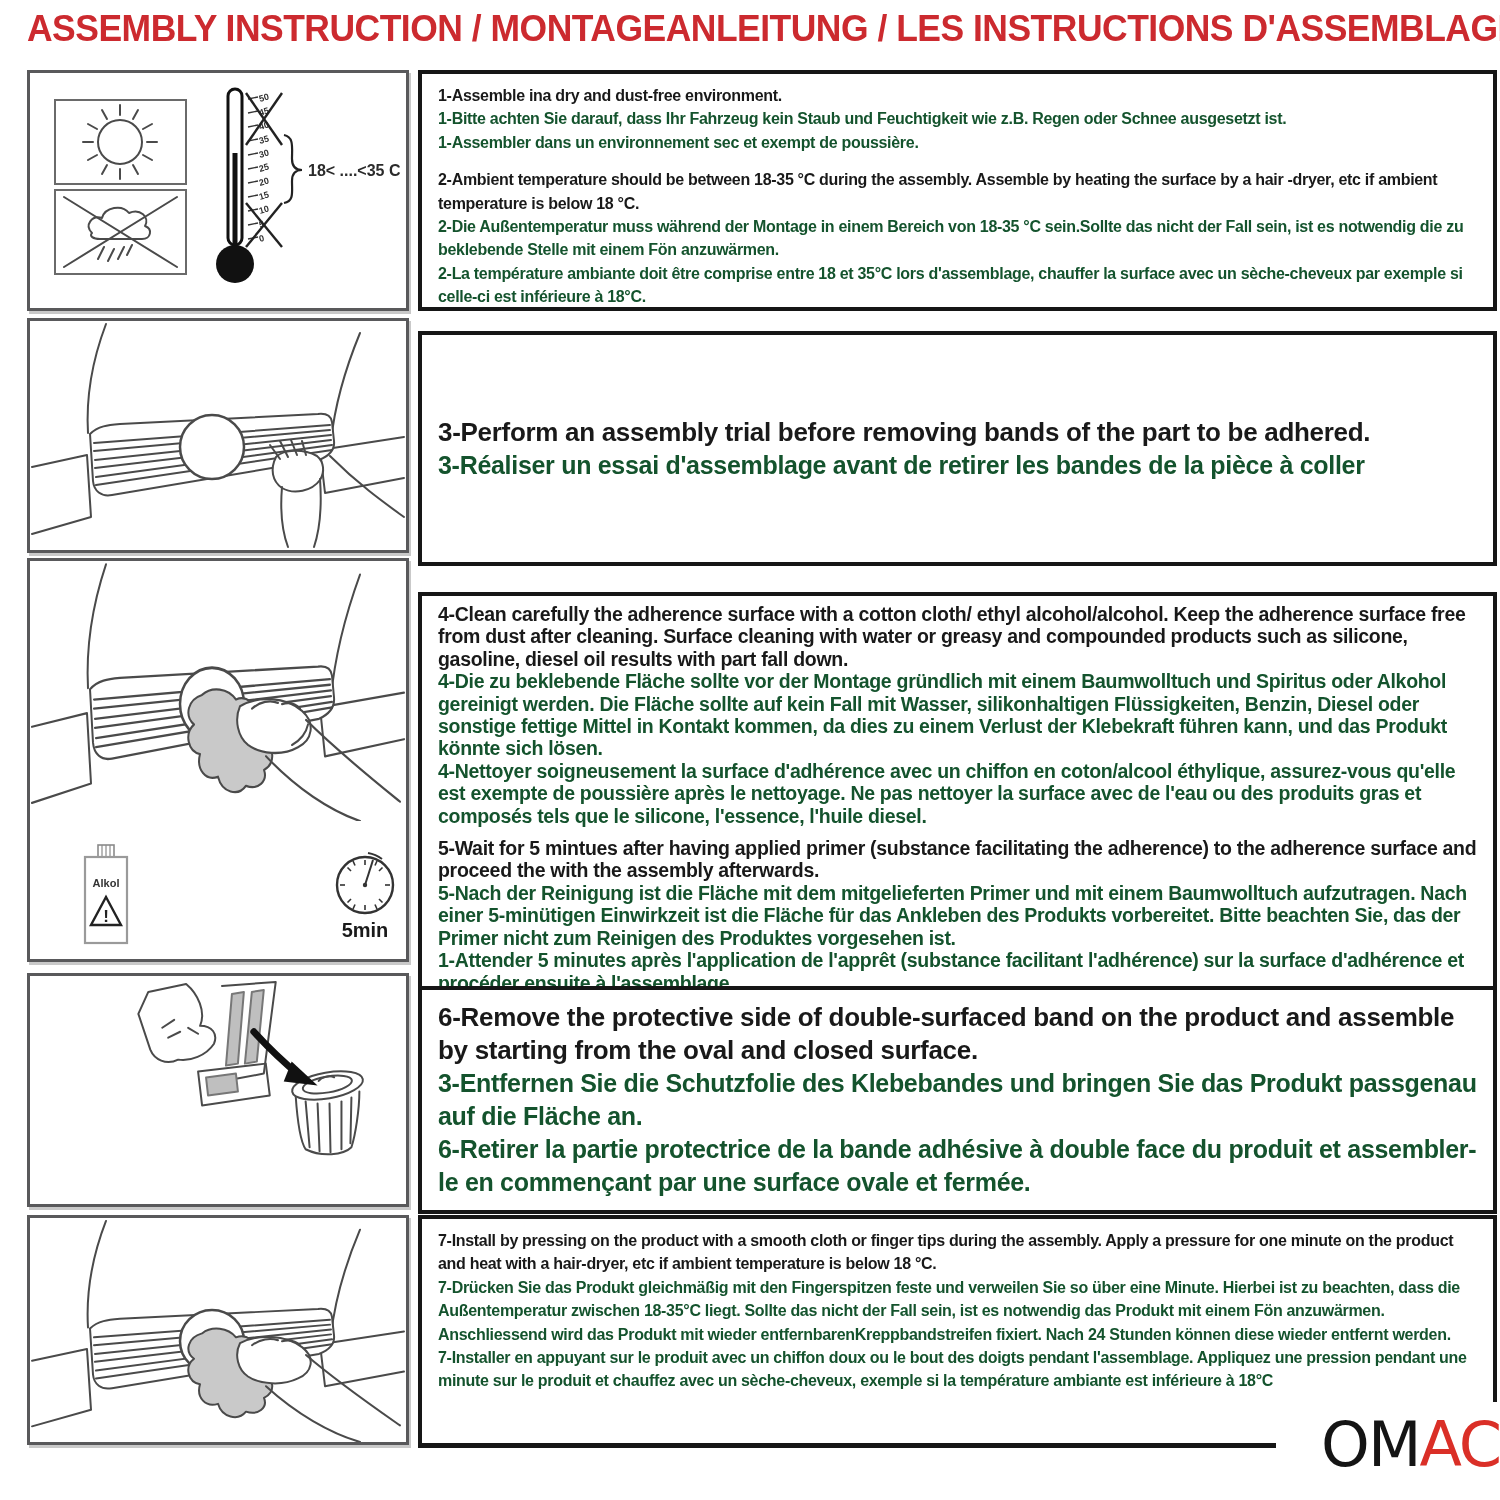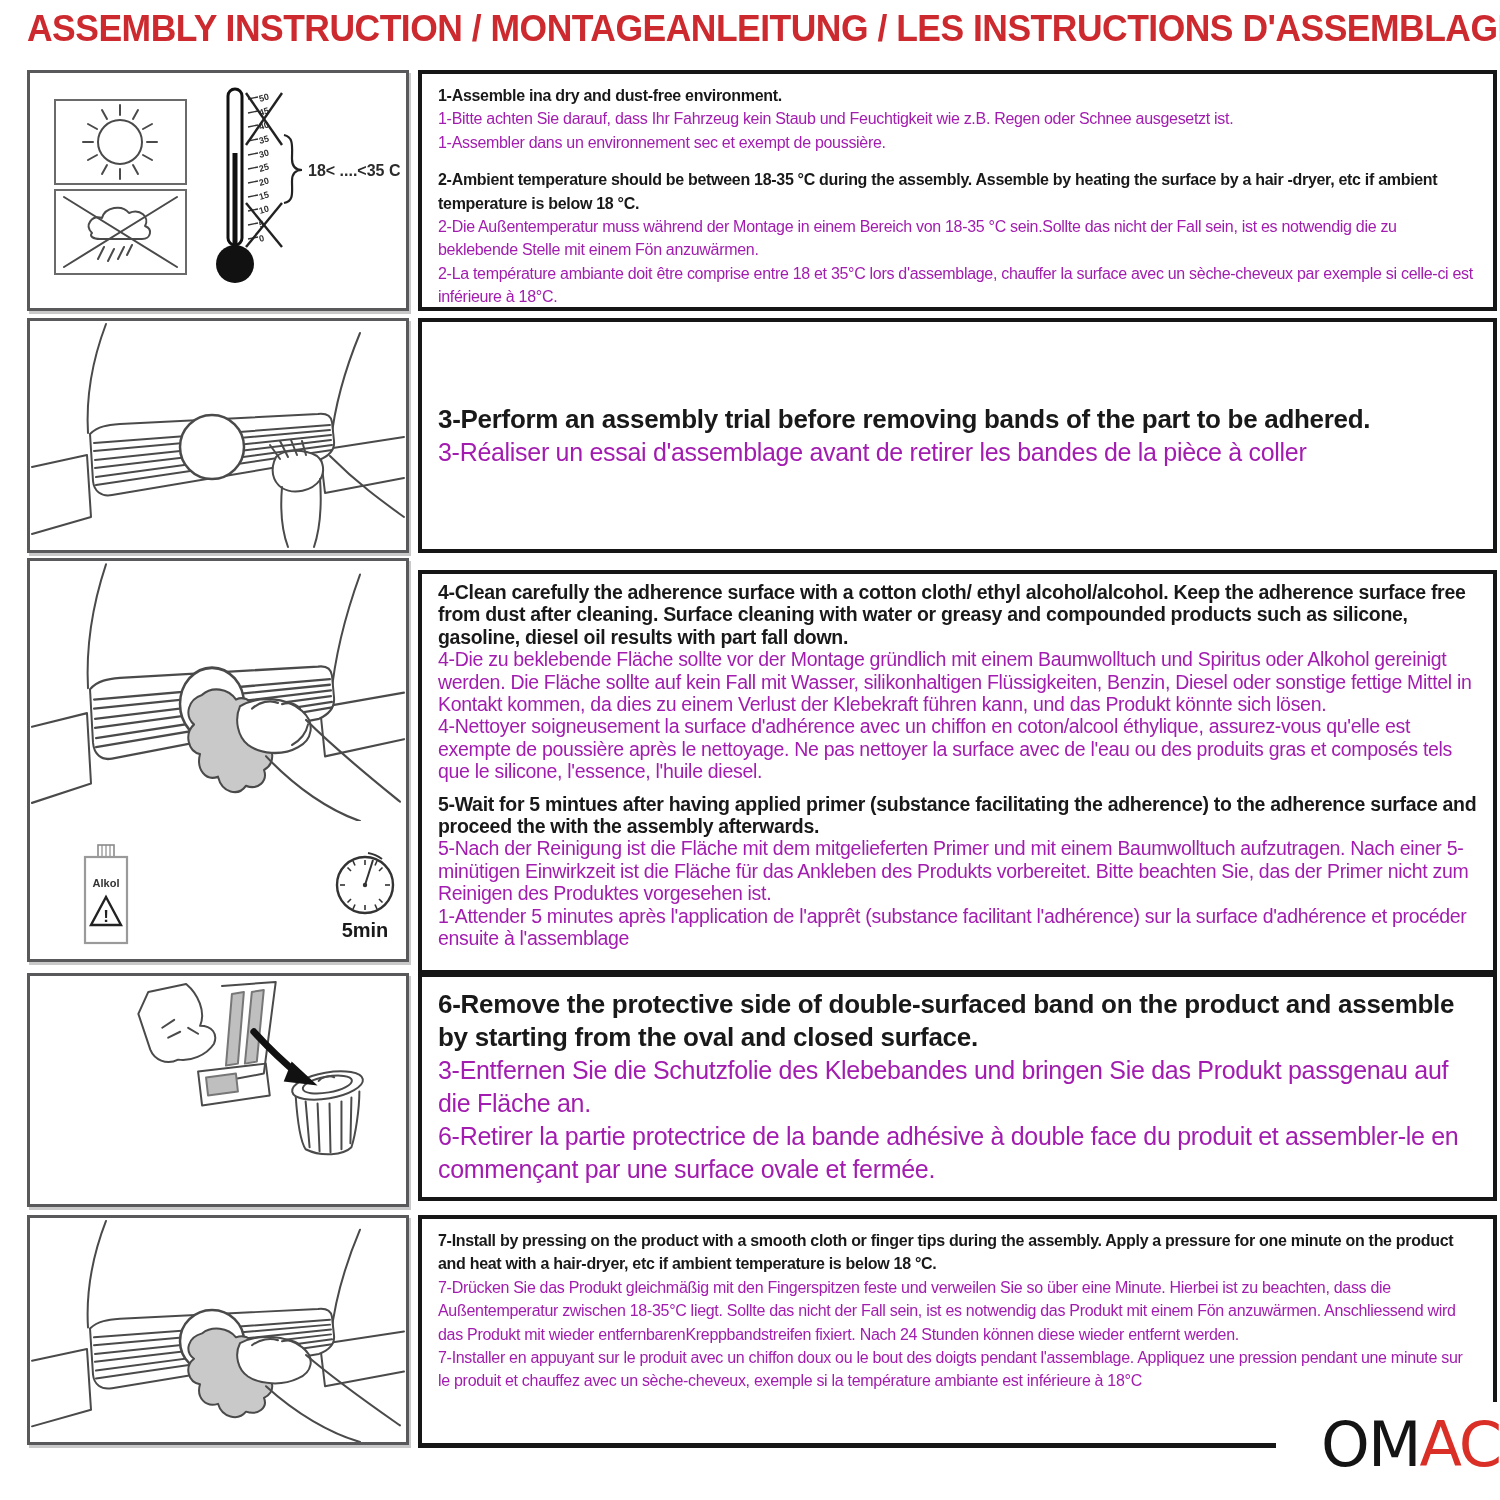--- a/index.html
+++ b/index.html
@@ -9,31 +9,31 @@
   .title{position:absolute;left:27px;top:8px;width:1470px;text-align:center;
          font-size:36px;font-weight:700;letter-spacing:-0.5px;color:#cc2a2f;
          white-space:nowrap;transform:scaleX(0.985);transform-origin:left;}
 
   .illus-box{position:absolute;left:27px;width:382px;background:#fff;
              border:3px solid #59595b;box-sizing:border-box;box-shadow:2px 3px 0 #c9c9c9;}
   .text-box{position:absolute;left:418px;width:1079px;background:#fff;
             border:4px solid #161616;box-sizing:border-box;overflow:hidden;}
 
   .text-box .inner{padding:10px 16px 6px 16px;}
-  p.para{margin:0;color:#a21caf;}
+  p.para{margin:0;color:#14532d;font-weight:bold;}
   p.para.bold{color:#191919;font-weight:700;}
 
   
   .small p.para{font-size:16px;line-height:23.4px;letter-spacing:-0.3px;}
   .smaller p.para{font-size:19.5px;line-height:22.4px;letter-spacing:-0.3px;}
   .gap-top{margin-top:14px !important;}
   .gap-top-sm{margin-top:10px !important;}
 
   
-  .large{display:flex;flex-direction:column;justify-content:center;}
+  .large{display:flex;flex-direction:column;justify-content:center;margin-top:13px;}
   .large .inner{padding:0 16px;}
   .large p.para{font-size:25px;line-height:33px;letter-spacing:-0.3px;}
   .large p.para.bold{font-size:26px;}
 
   svg{display:block;}
   .lineart{stroke:#4a4a4a;fill:none;stroke-width:2;stroke-linecap:round;stroke-linejoin:round;}
 
   .subbox{position:absolute;border:2px solid #6a6a6a;background:#fff;box-sizing:border-box;}
 
   .logo{position:absolute;left:1276px;top:1402px;width:224px;height:84px;background:#fff;
@@ -226,21 +226,21 @@
         <line x1="45" y1="12" x2="43" y2="16.5"></line>
           <line x1="23" y1="55.5" x2="21" y2="60"></line>
       </g>
       <line x1="33" y1="36" x2="41" y2="11" stroke="#333" stroke-width="2"></line>
       <circle cx="33" cy="36" r="2.2" fill="#333"></circle>
       <path d="M36,4 A32,32 0 0 1 50,10" fill="none" stroke="#333" stroke-width="2"></path>
       <text x="33" y="88" font-size="20" font-weight="600" fill="#1a1a1a" text-anchor="middle">5min</text>
     </svg>
   </div>
 
-  <div class="text-box smaller" style="top:570px;height:404px;">
+  <div class="text-box smaller" style="top:592px;height:404px;">
     <div class="inner" style="padding-top:7px;">
       <p class="para bold">4-Clean carefully the adherence surface with a cotton cloth/ ethyl alcohol/alcohol. Keep the adherence surface free from dust after cleaning. Surface cleaning with water or greasy and compounded products such as silicone, gasoline, diesel oil results with part fall down.</p>
       <p class="para">4-Die zu beklebende Fläche sollte vor der Montage gründlich mit einem Baumwolltuch und Spiritus oder Alkohol gereinigt werden. Die Fläche sollte auf kein Fall mit Wasser, silikonhaltigen Flüssigkeiten, Benzin, Diesel oder sonstige fettige Mittel in Kontakt kommen, da dies zu einem Verlust der Klebekraft führen kann, und das Produkt könnte sich lösen.</p>
       <p class="para">4-Nettoyer soigneusement la surface d'adhérence avec un chiffon en coton/alcool éthylique, assurez-vous qu'elle est exempte de poussière après le nettoyage. Ne pas nettoyer la surface avec de l'eau ou des produits gras et composés tels que le silicone, l'essence, l'huile diesel.</p>
       <p class="para bold gap-top-sm">5-Wait for 5 mintues after having applied primer (substance facilitating the adherence) to the adherence surface and proceed the with the assembly afterwards.</p>
       <p class="para">5-Nach der Reinigung ist die Fläche mit dem mitgelieferten Primer und mit einem Baumwolltuch aufzutragen. Nach einer 5-minütigen Einwirkzeit ist die Fläche für das Ankleben des Produkts vorbereitet. Bitte beachten Sie, das der Primer nicht zum Reinigen des Produktes vorgesehen ist.</p>
       <p class="para">1-Attender 5 minutes après l'application de l'apprêt (substance facilitant l'adhérence) sur la surface d'adhérence et procéder ensuite à l'assemblage</p>
     </div>
   </div>
 

